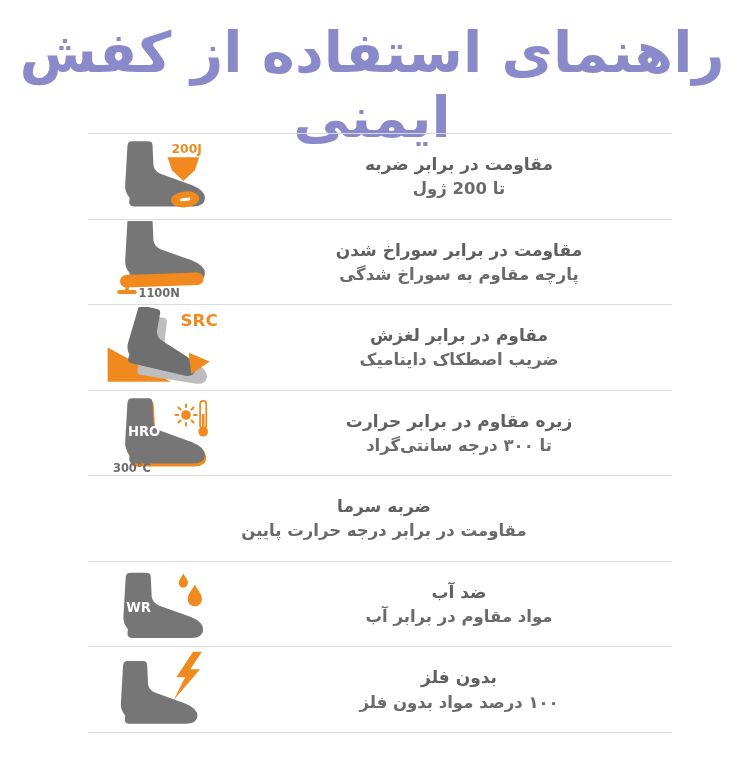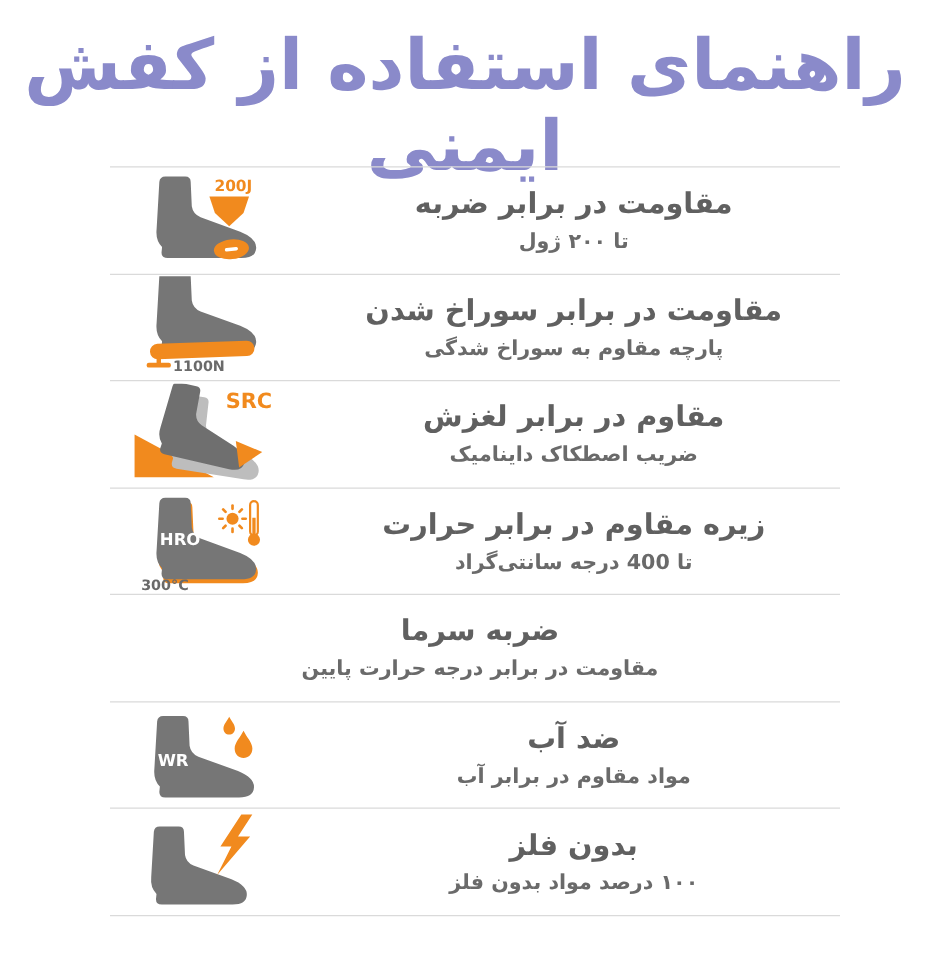--- a/index.html
+++ b/index.html
@@ -27,21 +27,21 @@
   }
   .icon-cell{
     flex:none;width:148px;display:flex;align-items:center;justify-content:center;
     padding-left:2px;
   }
   .icon-cell svg{display:block;}
   .text-cell{
     flex:1;direction:rtl;text-align:center;padding-left:8px;
   }
   .row-title{
-    font-size:23px;font-weight:bold;color:#606060;line-height:1.3;
+    font-size:17px;font-weight:bold;color:#606060;line-height:1.3;
   }
   .row-subtitle{
     font-size:16.5px;font-weight:bold;color:#6a6a6a;margin-top:3px;line-height:1.3;
   }
   .icon-label{font-weight:bold;font-family:"DejaVu Sans","Liberation Sans",sans-serif;}
 </style>
 </head>
 <body>
 
 <div class="page">
@@ -57,21 +57,21 @@
           <polygon fill="#F18A1E" points="70,24 106,24 101,39 88,51 75,39"></polygon>
           <g transform="rotate(-6 90 72)">
             <ellipse cx="90" cy="72" rx="16" ry="9" fill="#F18A1E"></ellipse>
             <rect x="84" y="70.4" width="12" height="3.2" rx="1.6" fill="#ffffff"></rect>
           </g>
           <text class="icon-label" x="109" y="19" text-anchor="end" font-size="14" font-weight="bold" fill="#F18A1E">200J</text>
         </svg>
       </div>
       <div class="text-cell">
         <div class="row-title">مقاومت در برابر ضربه</div>
-        <div class="row-subtitle">تا ۲۰۰ ژول</div>
+        <div class="row-subtitle">تا 200 ژول</div>
       </div>
     </div>
 
     <div class="feature-row">
       <div class="icon-cell">
         <svg width="118" height="81" viewBox="0 0 132 92">
           <g transform="translate(0,-11)">
             <path fill="#767676" d="M30,6 Q25,6 24.5,11 L22,54 Q21,64 27,70 L26.5,75 Q26.5,80 32,80 L99,80 Q112,80 112.5,71 Q113,62 98,56 L62,43 Q55,40 54,33 L53,11 Q53,6 48,6 Z"></path>
           </g>
           <g transform="rotate(-2 63 68)">
@@ -131,21 +131,21 @@
           <g>
             <rect x="107" y="9" width="7" height="31" rx="3.5" fill="#ffffff" stroke="#F18A1E" stroke-width="2"></rect>
             <line x1="110.5" y1="24" x2="110.5" y2="40" stroke="#F18A1E" stroke-width="3"></line>
             <circle cx="110.5" cy="44" r="5.5" fill="#F18A1E"></circle>
           </g>
           <text class="icon-label" x="8" y="90" text-anchor="start" font-size="13" font-weight="bold" fill="#6a6a6a">300°C</text>
         </svg>
       </div>
       <div class="text-cell">
         <div class="row-title">زیره مقاوم در برابر حرارت</div>
-        <div class="row-subtitle">تا 400 درجه سانتی‌گراد</div>
+        <div class="row-subtitle">تا ۳۰۰ درجه سانتی‌گراد</div>
       </div>
     </div>
 
     <div class="feature-row">
       <div class="text-cell">
         <div class="row-title">ضربه سرما</div>
         <div class="row-subtitle">مقاومت در برابر درجه حرارت پایین</div>
       </div>
     </div>
 

